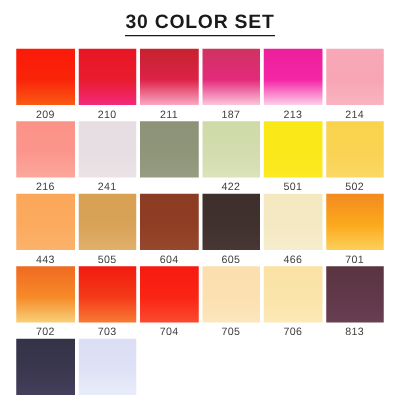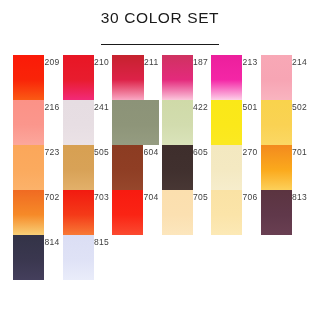--- a/index.html
+++ b/index.html
@@ -21,39 +21,39 @@
     background: #ffffff;
   }
   .title-wrap {
     width: 100%;
     text-align: center;
     padding-top: 9px;
   }
   .title {
     display: inline-block;
     font-size: 15.5px;
-    font-weight: normal;
+    font-weight: bold;
     letter-spacing: 0.6px;
     color: #1a1a1a;
-    padding-bottom: 18px;
+    padding-bottom: 2px;
     border-bottom: 1.6px solid #1a1a1a;
     line-height: 16px;
   }
   .grid {
     margin-top: 10px;
     padding: 0 13px;
     display: grid;
     grid-template-columns: repeat(6, 1fr);
     grid-column-gap: 3px;
     grid-row-gap: 0px;
     box-sizing: border-box;
   }
   .cell {
     display: flex;
-    flex-direction: row;
+    flex-direction: column;
     align-items: stretch;
   }
   .swatch {
     width: 100%;
     height: 45px;
     display: block;
   }
   .swatch-label {
     font-size: 8.5px;
     color: #404040;
@@ -116,37 +116,37 @@
       <div class="cell">
         <div class="swatch" style="background: linear-gradient(rgb(250, 232, 24) 0%, rgb(251, 232, 26) 55%, rgb(251, 233, 34) 100%);"></div>
         <div class="swatch-label">501</div>
       </div>
       <div class="cell">
         <div class="swatch" style="background: linear-gradient(rgb(249, 211, 76) 0%, rgb(250, 210, 83) 55%, rgb(251, 216, 100) 100%);"></div>
         <div class="swatch-label">502</div>
       </div>
       <div class="cell">
         <div class="swatch" style="background: linear-gradient(rgb(251, 167, 90) 0%, rgb(251, 170, 94) 55%, rgb(252, 178, 106) 100%);"></div>
-        <div class="swatch-label">723</div>
+        <div class="swatch-label">443</div>
       </div>
       <div class="cell">
         <div class="swatch" style="background: linear-gradient(rgb(215, 160, 82) 0%, rgb(216, 162, 87) 55%, rgb(226, 176, 106) 100%);"></div>
         <div class="swatch-label">505</div>
       </div>
       <div class="cell">
         <div class="swatch" style="background: linear-gradient(rgb(140, 60, 34) 0%, rgb(143, 62, 36) 55%, rgb(150, 71, 44) 100%);"></div>
         <div class="swatch-label">604</div>
       </div>
       <div class="cell">
         <div class="swatch" style="background: linear-gradient(rgb(62, 46, 44) 0%, rgb(64, 48, 46) 55%, rgb(72, 55, 52) 100%);"></div>
         <div class="swatch-label">605</div>
       </div>
       <div class="cell">
         <div class="swatch" style="background: linear-gradient(rgb(243, 232, 192) 0%, rgb(244, 233, 194) 55%, rgb(246, 237, 204) 100%);"></div>
-        <div class="swatch-label">270</div>
+        <div class="swatch-label">466</div>
       </div>
       <div class="cell">
         <div class="swatch" style="background: linear-gradient(rgb(243, 138, 30) 0%, rgb(251, 169, 28) 55%, rgb(252, 208, 90) 100%);"></div>
         <div class="swatch-label">701</div>
       </div>
       <div class="cell">
         <div class="swatch" style="background: linear-gradient(rgb(240, 106, 34) 0%, rgb(246, 138, 40) 55%, rgb(248, 208, 120) 100%);"></div>
         <div class="swatch-label">702</div>
       </div>
       <div class="cell">

